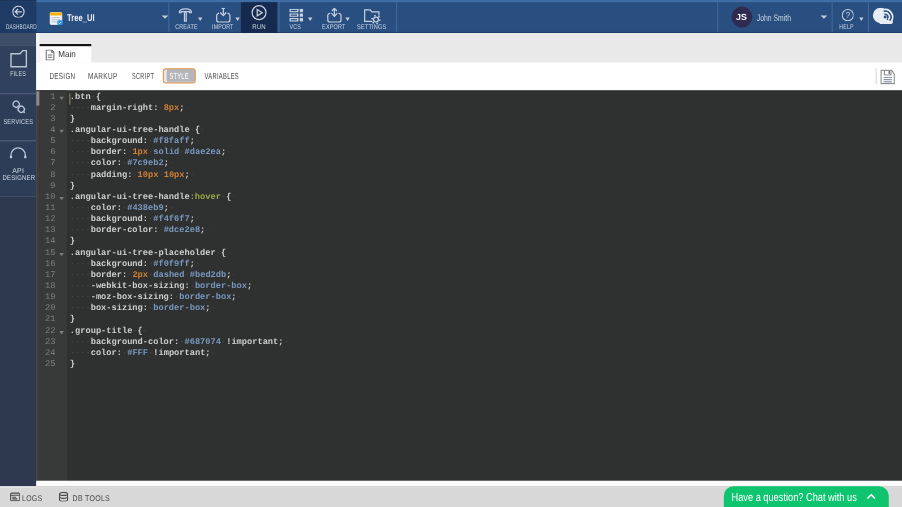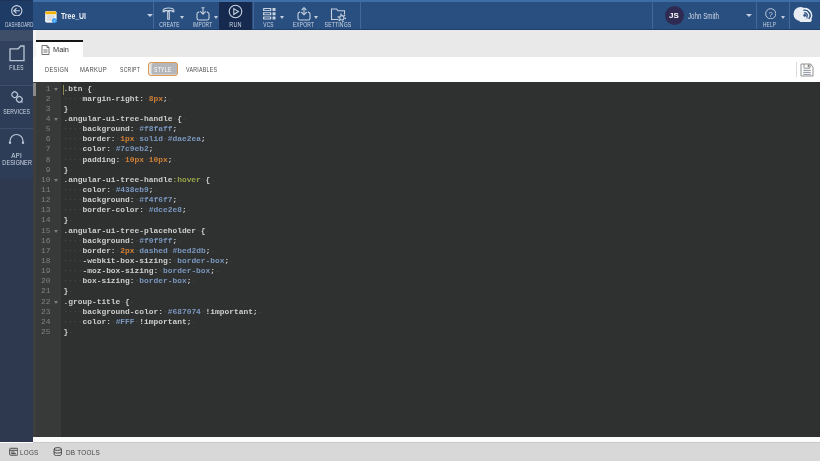--- a/index.html
+++ b/index.html
@@ -221,13 +221,19 @@
       <rect x="0.8" y="1.5" width="9.4" height="8" rx="1"></rect>
       <path d="M0.8 3.8 h9.4 M2.5 5.8 h4 M2.5 7.6 h5.5"></path>
     </svg>
   <div class="abs bbtxt" style="left:20.2px;transform:scaleX(.84)">LOGS</div>
   <svg class="abs" style="left:53px;top:446.6px" width="9.5" height="9.5" viewBox="0 0 11 11" fill="none" stroke="#4a4a4a" stroke-width="1.15">
       <ellipse cx="5.5" cy="2.3" rx="4.2" ry="1.6"></ellipse>
       <path d="M1.3 2.3 v6.2 c0 .9 1.9 1.6 4.2 1.6 s4.2-.7 4.2-1.6 V2.3"></path>
       <path d="M1.3 5.4 c0 .9 1.9 1.6 4.2 1.6 s4.2-.7 4.2-1.6"></path>
     </svg>
   <div class="abs bbtxt" style="left:66px;transform:scaleX(.85)">DB TOOLS</div>
+  <div class="abs" id="chat">
+      <span style="position:absolute;left:7px;top:4.2px;transform:scaleX(.8);transform-origin:left;white-space:nowrap">Have a question? Chat with us</span>
+    <svg style="position:absolute;left:129px;top:6.5px" width="10" height="7" viewBox="0 0 10 7" fill="none" stroke="#fff" stroke-width="1.5">
+        <path d="M1.5 5.2 L5 1.8 L8.5 5.2"></path>
+      </svg>
+  </div>
 </div>
 
 </body></html>

